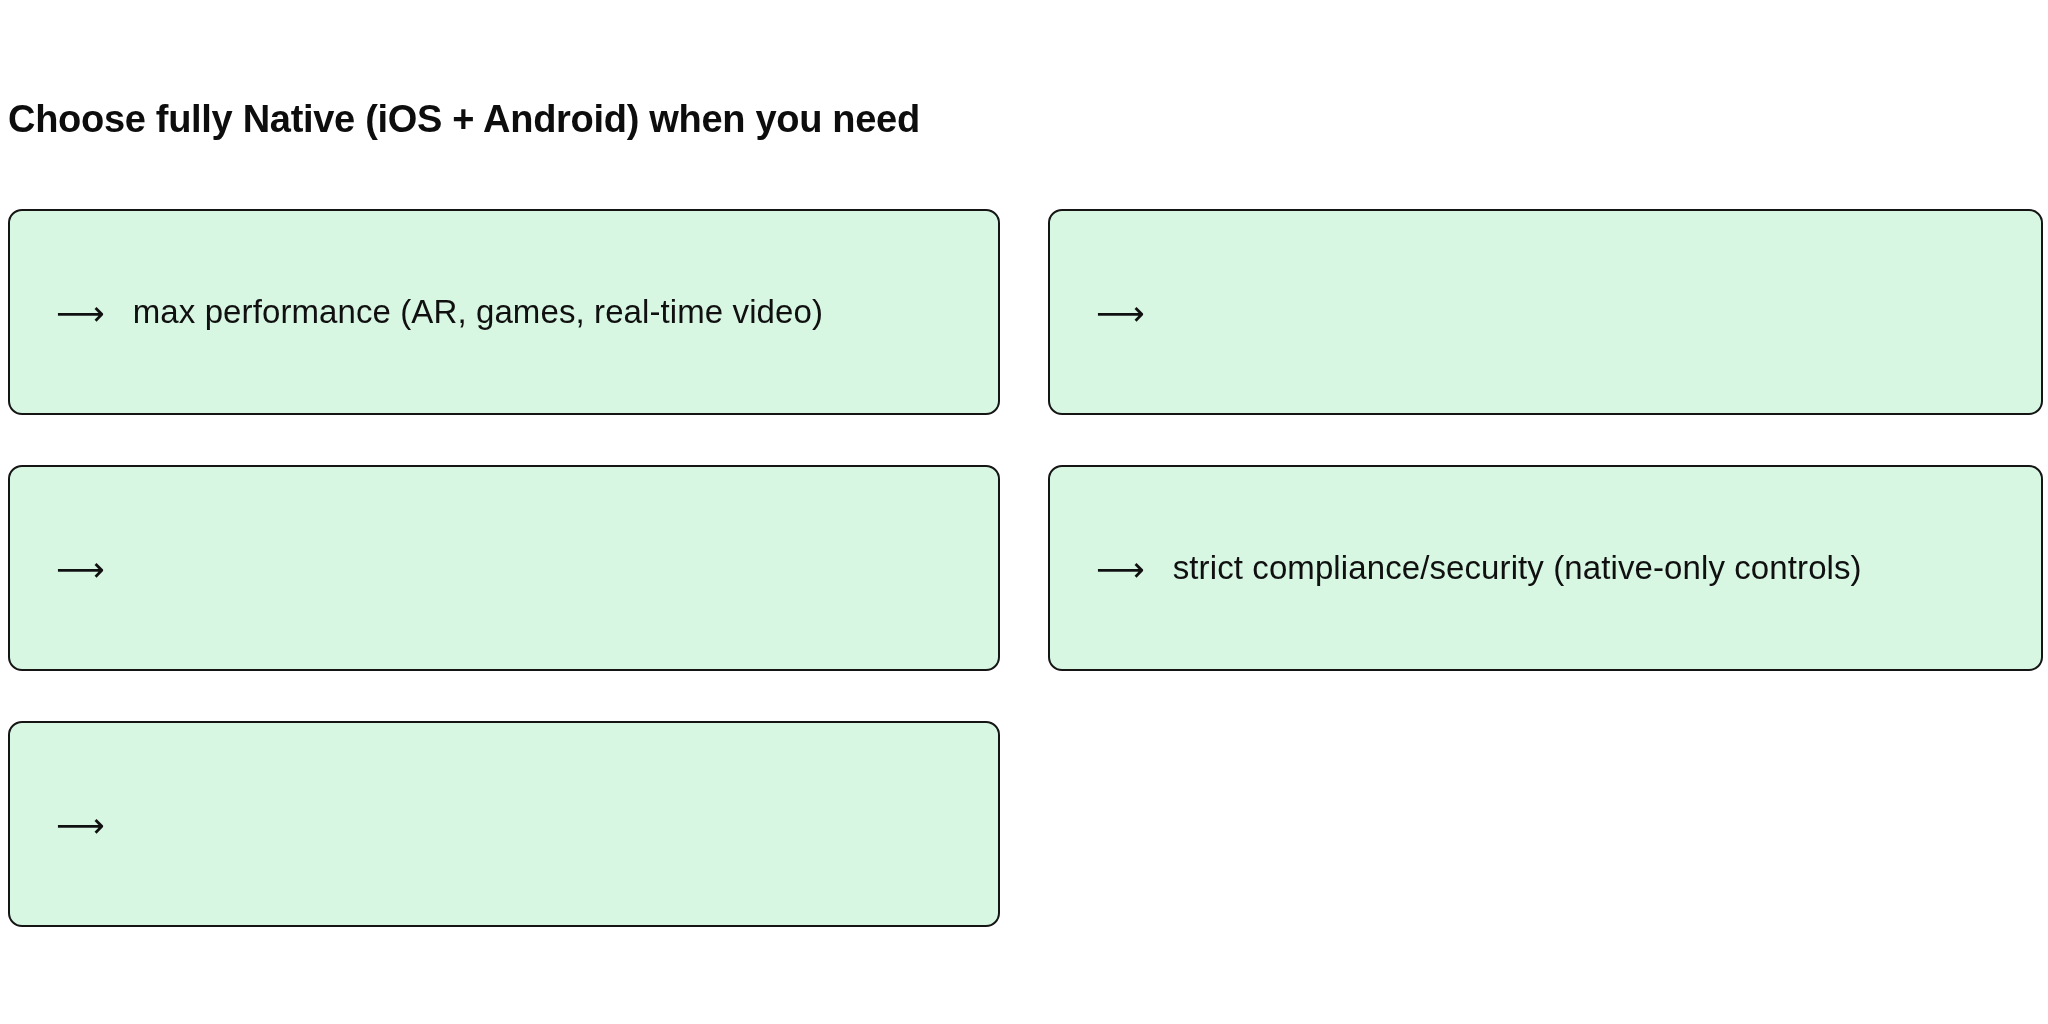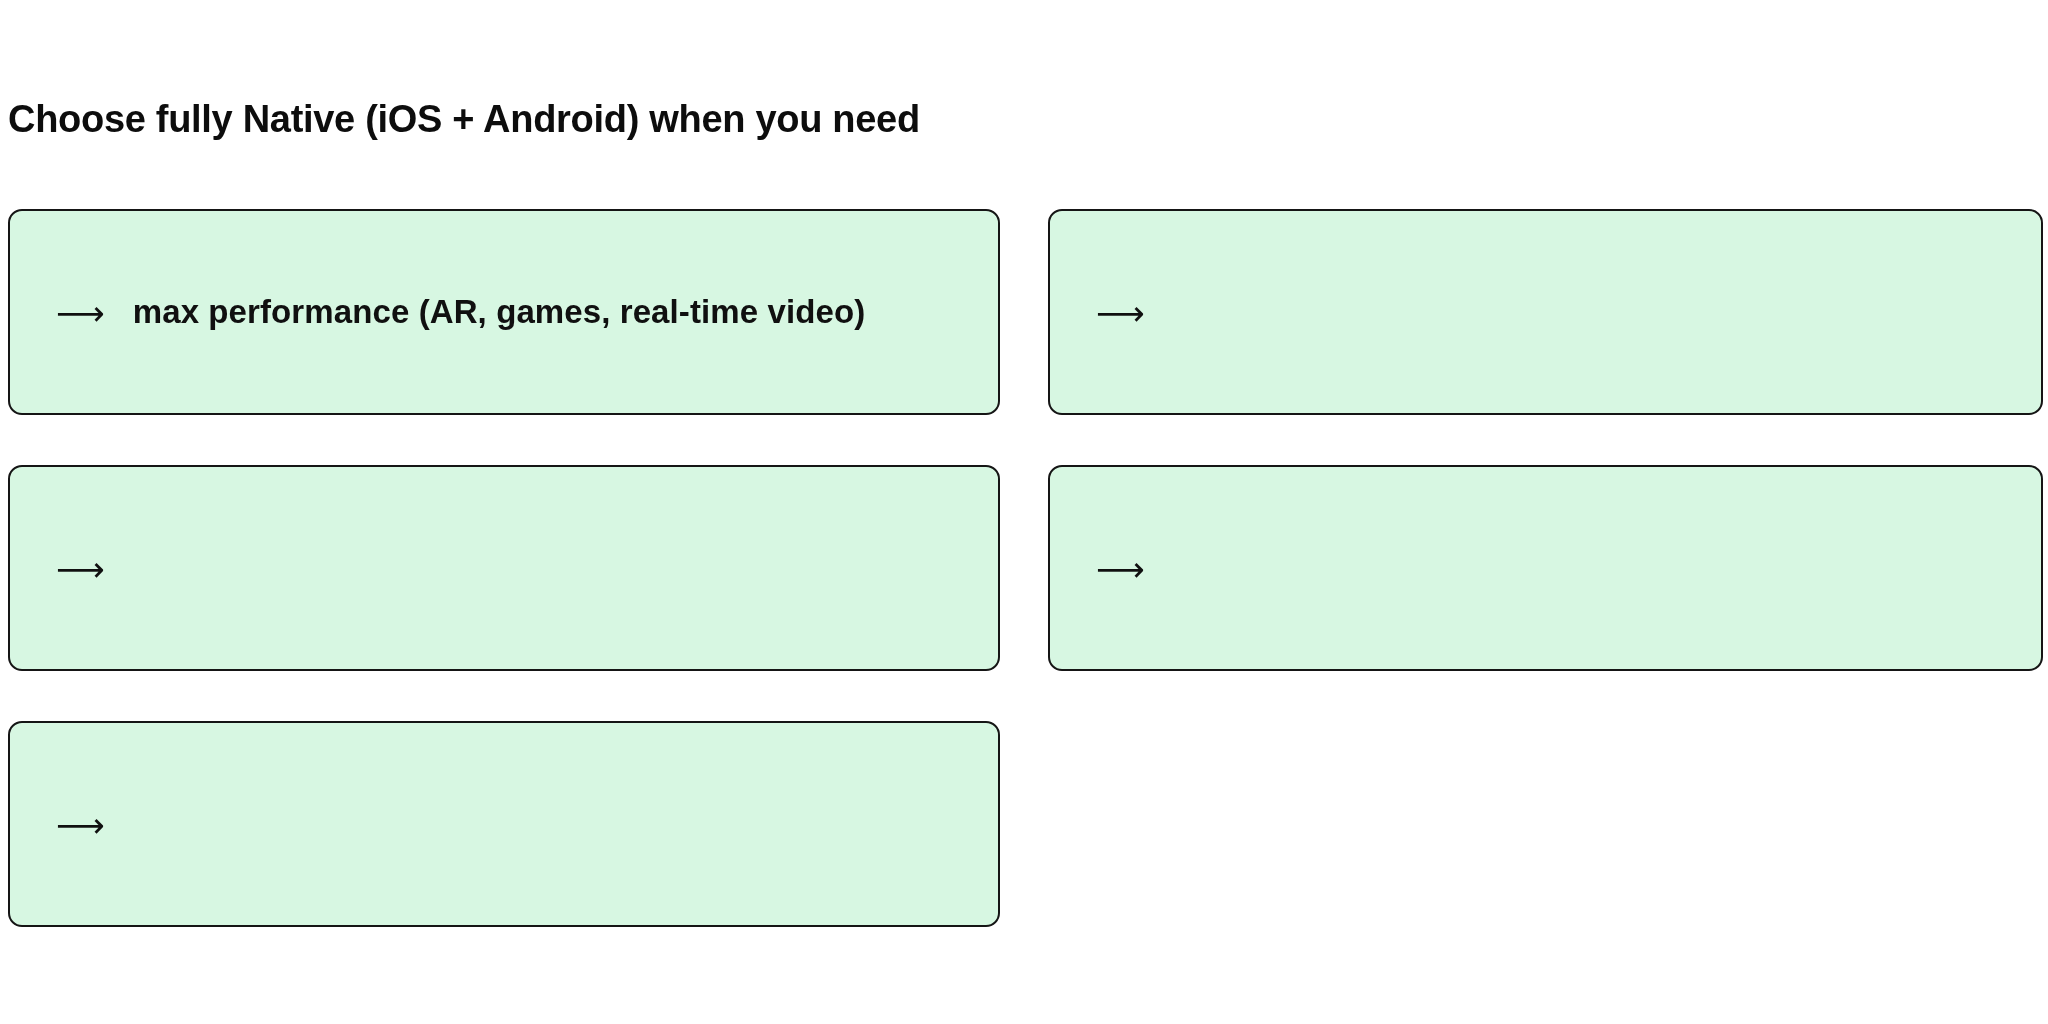--- a/index.html
+++ b/index.html
@@ -60,21 +60,21 @@
     color: #101010;
     margin-right: 28px;
     margin-top: 2px;
     font-family: "DejaVu Sans", sans-serif;
   }
   .card-text {
     flex: 1 1 auto;
     font-size: 33px;
     line-height: 1.35;
     color: #101010;
-    font-weight: 700;
+    font-weight: 400;
     letter-spacing: 0.1px;
   }
   .card.is-empty {
     background: transparent;
     border: none;
     min-height: 0;
   }
 </style>
 </head>
 <body>
@@ -93,20 +93,21 @@
     <div class="card">
       <span class="card-arrow">⟶</span>
     </div>
 
     <div class="card">
       <span class="card-arrow">⟶</span>
     </div>
 
     <div class="card">
       <span class="card-arrow">⟶</span>
+      <span class="card-text">strict compliance/security (native-only controls)</span>
     </div>
 
     <div class="card">
       <span class="card-arrow">⟶</span>
     </div>
 
     <div class="card is-empty"></div>
 
   </div>
 

